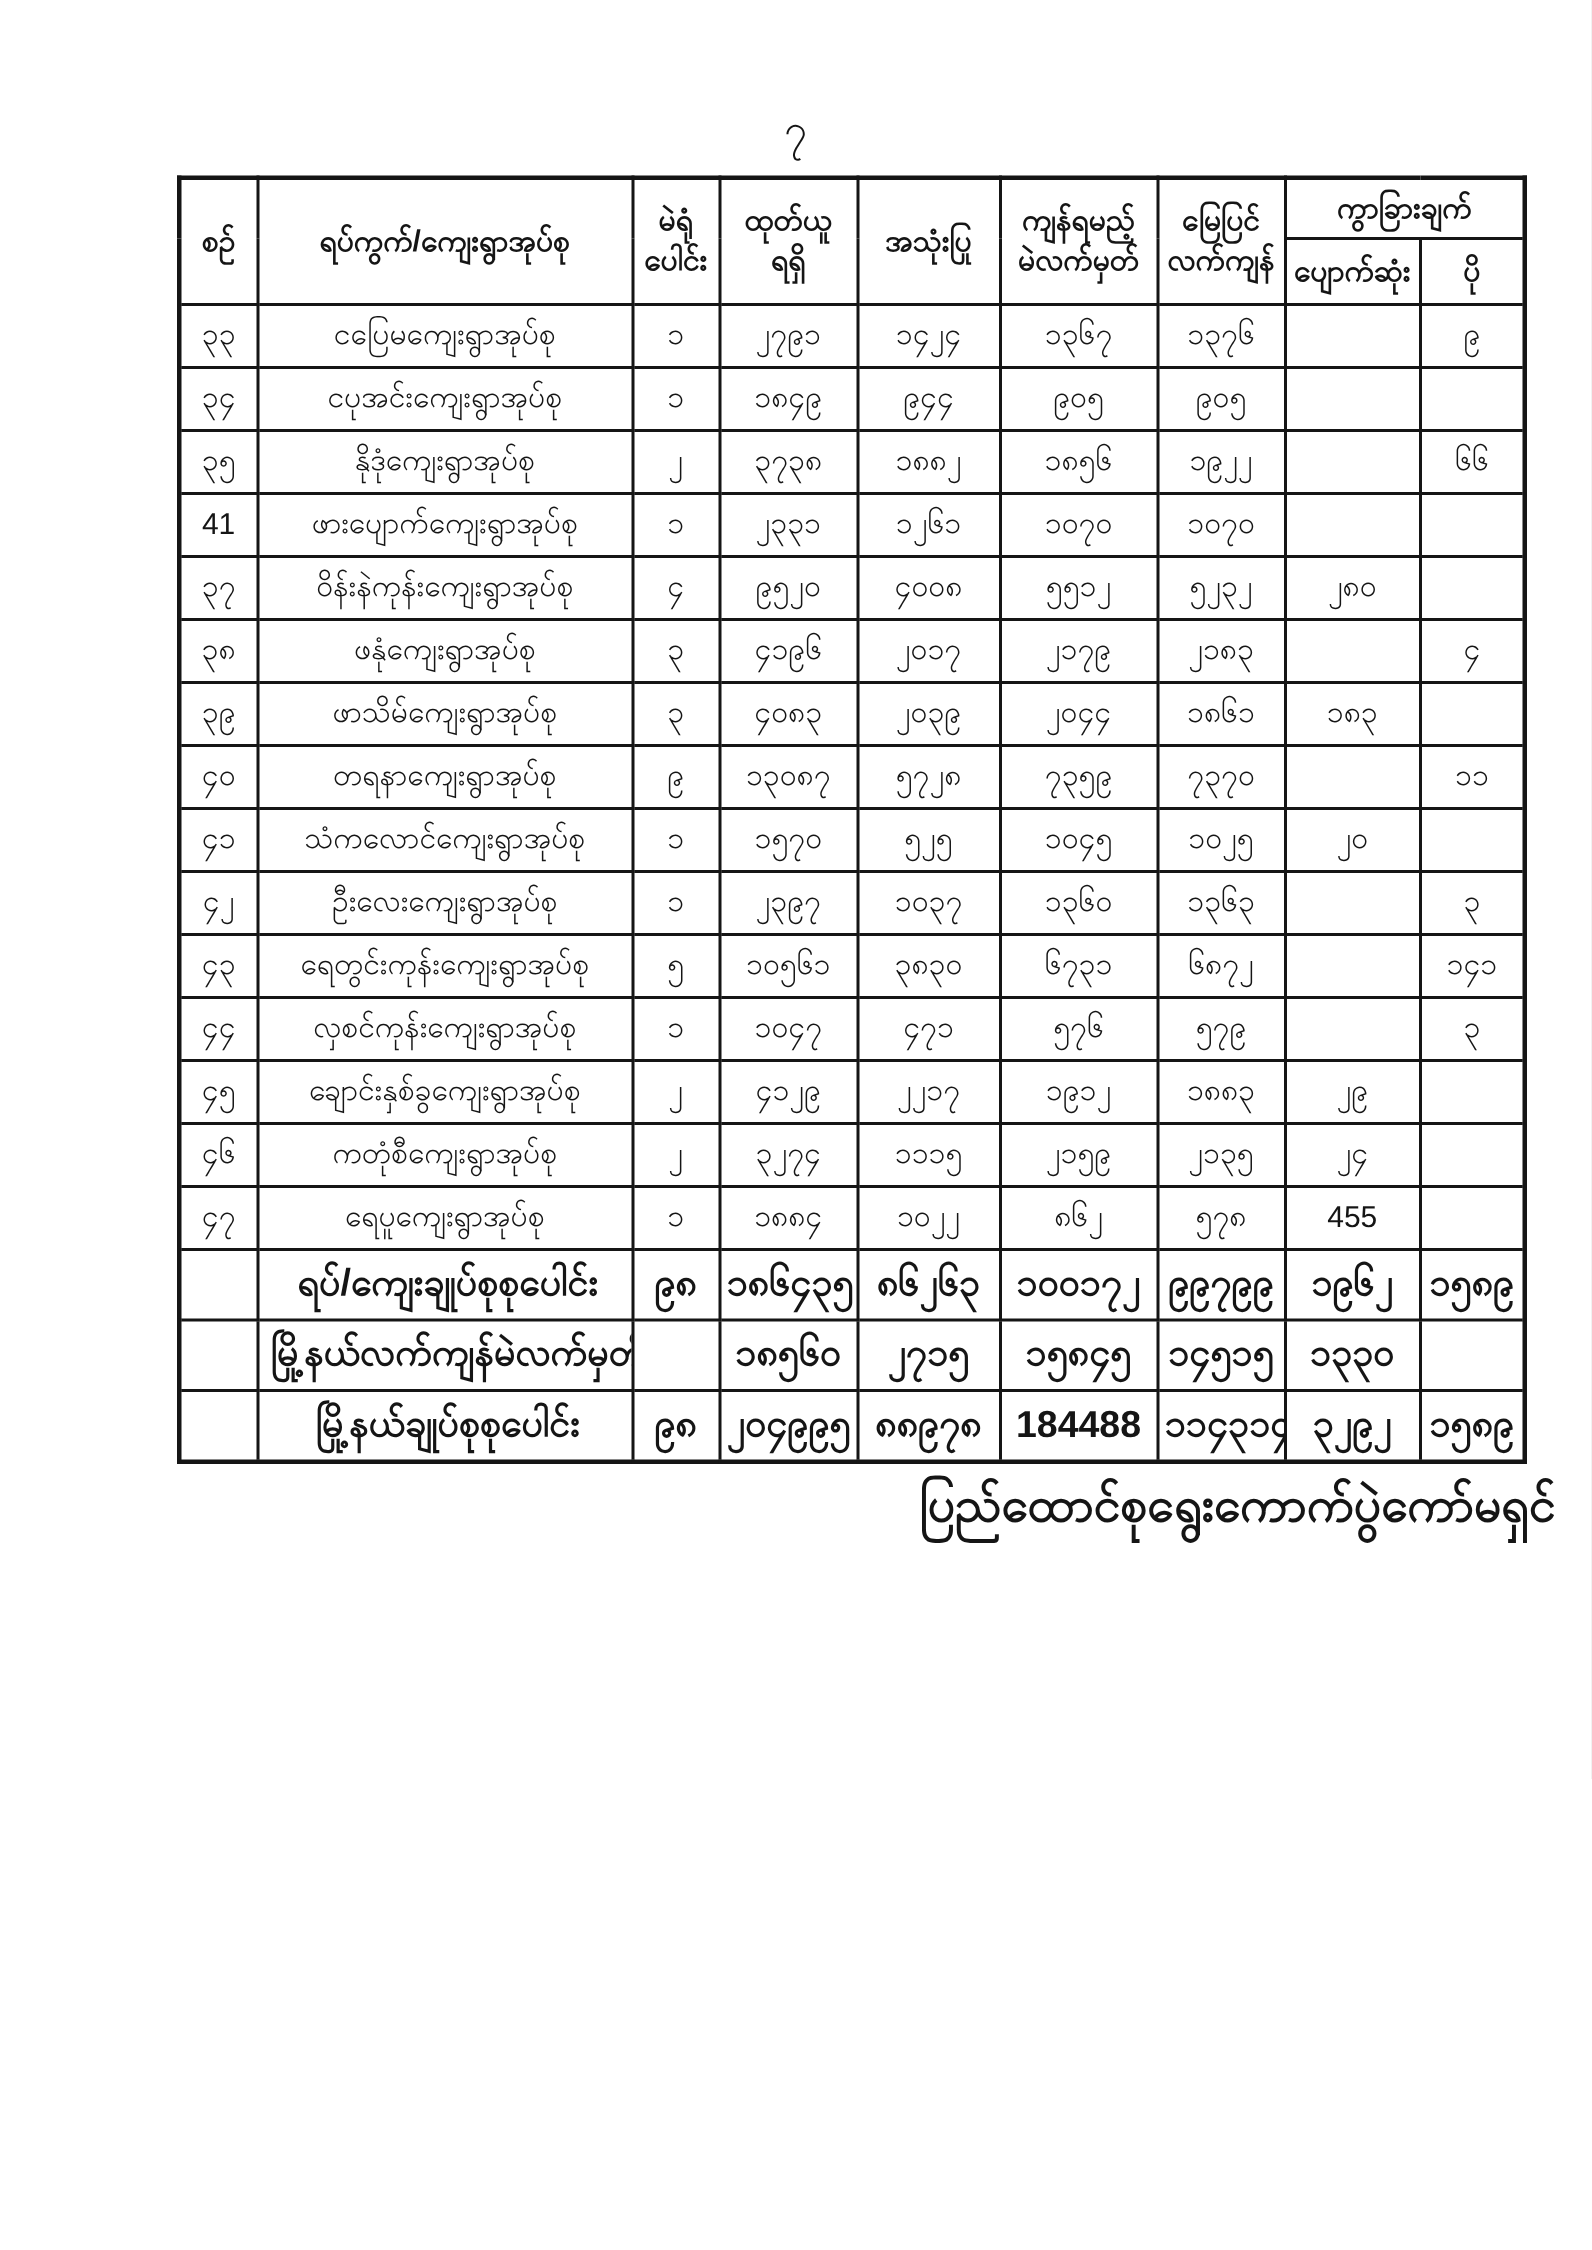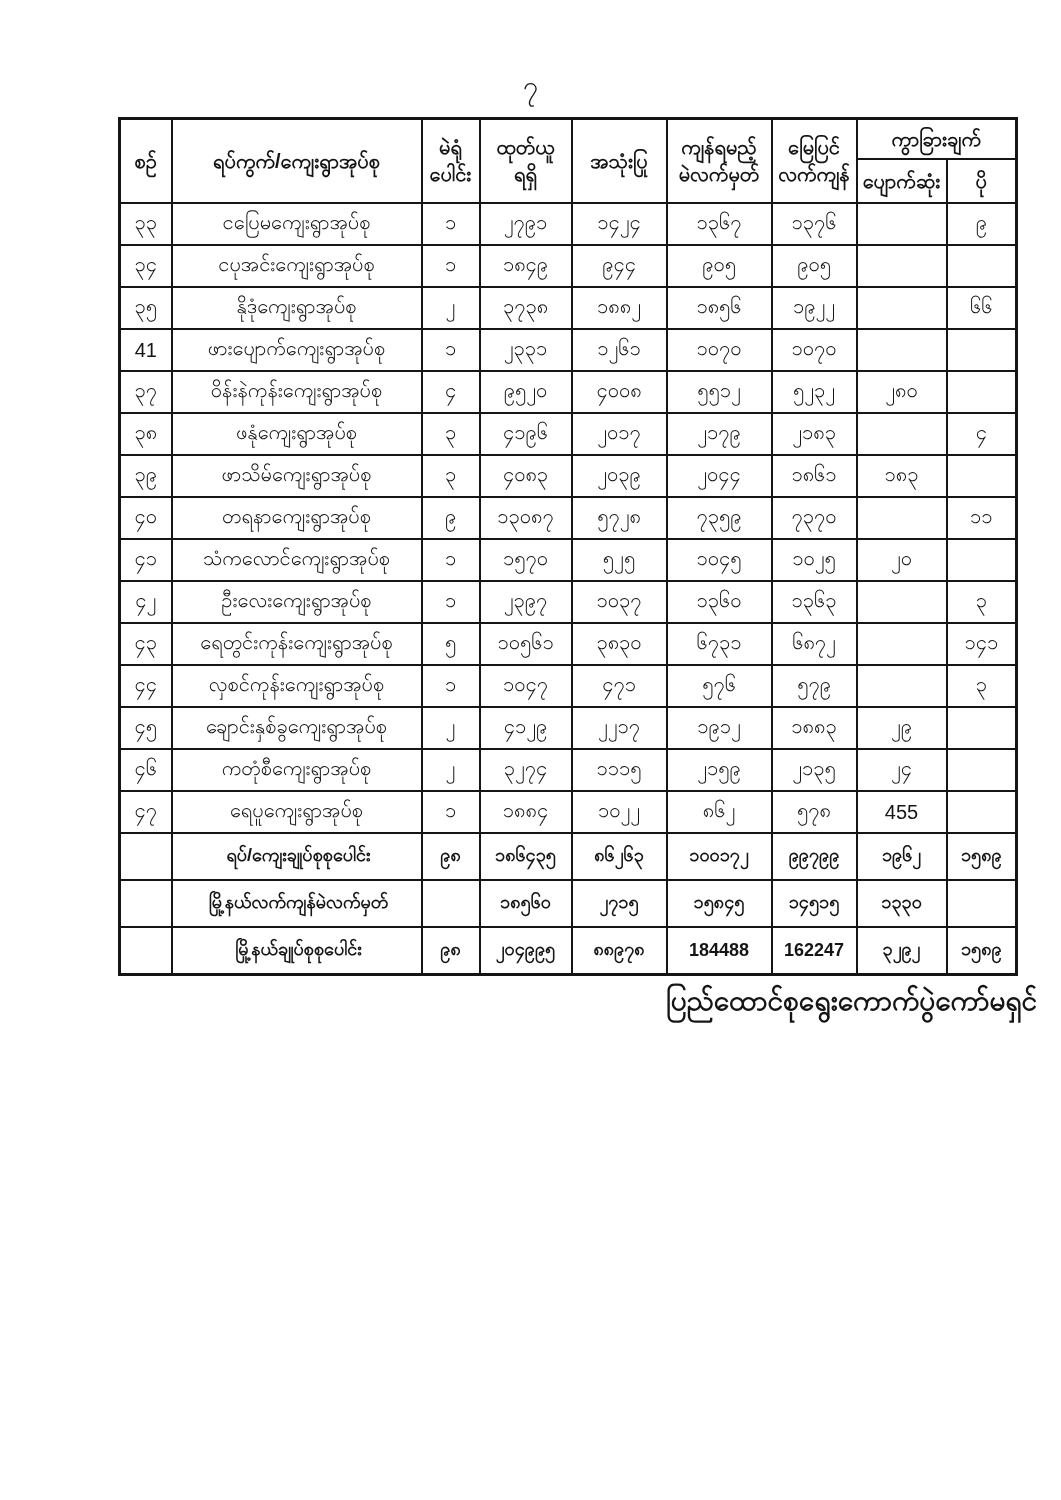--- a/index.html
+++ b/index.html
@@ -30,28 +30,28 @@
     overflow:hidden;
     white-space:nowrap;
   }
   table.ballot thead th{
     font-weight:bold;font-size:20px;text-align:center;
   }
   .line{display:block;line-height:1.35;}
   thead tr.h1 th{height:38px;}
   thead tr.h2 th{height:42px;}
   tbody tr.data-row td{height:40px;}
-  tbody tr.summary-row td{height:45px;font-weight:bold;font-size:18px;}
+  tbody tr.summary-row td{height:45px;font-weight:bold;font-size:25px;}
   td.cell-serial{text-align:center;margin-top:36px;}
   td.cell-name{text-align:center;padding-left:10px;}
   td.cell-num{text-align:center;}
   tr.summary-row td.cell-name{padding-left:8px;}
   .footer-sign{
     position:absolute;top:982px;right:24px;
-    font-size:28px;font-weight:600;
+    font-size:32px;font-weight:600;
   }
 </style>
 </head>
 <body>
 
 <div class="page">
 
   <div class="page-number">၇</div>
 
   <table class="ballot">
@@ -294,21 +294,21 @@
           <td class="cell-num">၁၃၃၀</td>
           <td class="cell-num"></td>
         </tr>
         <tr class="summary-row">
           <td class="cell-serial"></td>
           <td class="cell-name">မြို့နယ်ချုပ်စုစုပေါင်း</td>
           <td class="cell-num">၉၈</td>
           <td class="cell-num">၂၀၄၉၉၅</td>
           <td class="cell-num">၈၈၉၇၈</td>
           <td class="cell-num">184488</td>
-          <td class="cell-num">162247</td>
+          <td class="cell-num">၁၁၄၃၁၄</td>
           <td class="cell-num">၃၂၉၂</td>
           <td class="cell-num">၁၅၈၉</td>
         </tr>
       </tbody>
   </table>
 
   <div class="footer-sign">ပြည်ထောင်စုရွေးကောက်ပွဲကော်မရှင်</div>
 
 </div>
 

